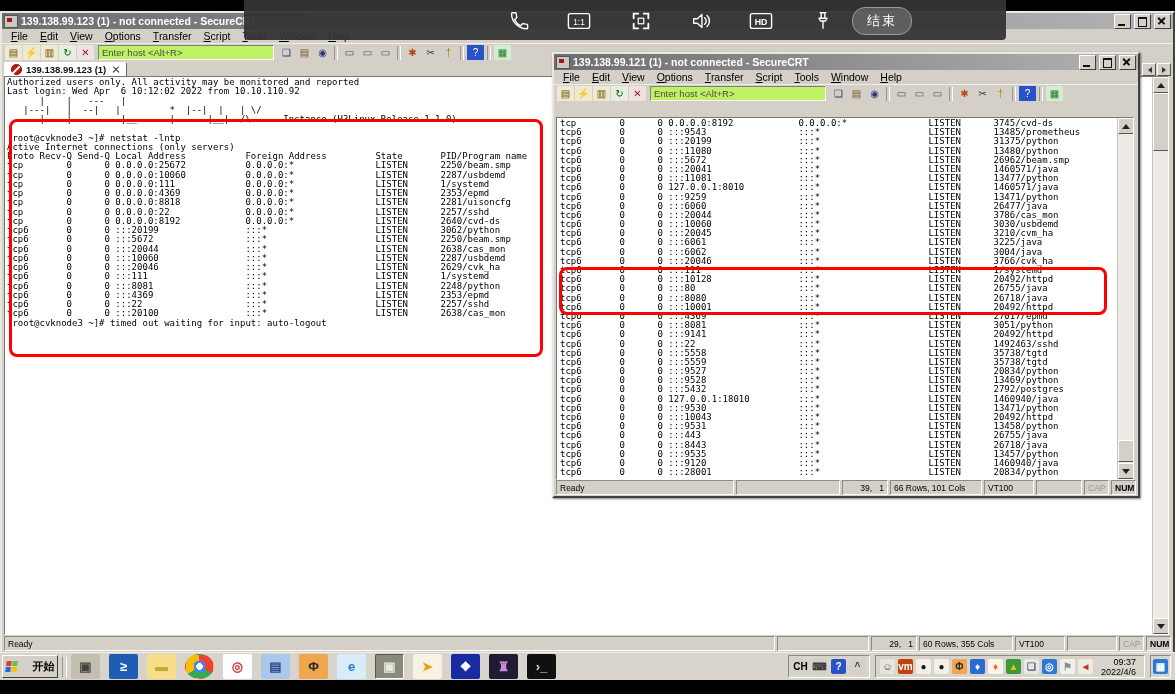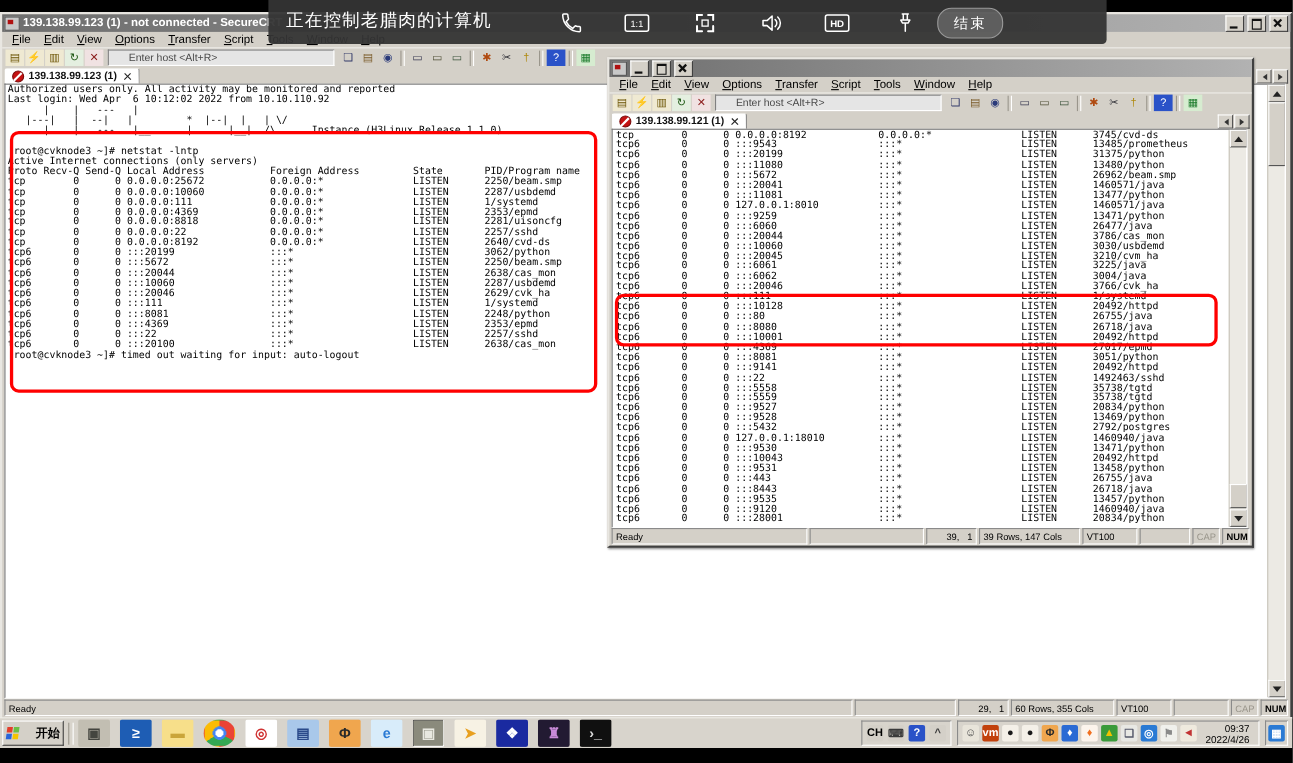--- a/index.html
+++ b/index.html
@@ -19,21 +19,21 @@
   .g-close::before,.g-close::after{content:"";position:absolute;left:2px;top:5px;width:9px;height:1.5px;background:#111;}
   .g-close::before{transform:rotate(45deg);} .g-close::after{transform:rotate(-45deg);}
   .menubar{height:14px;display:flex;align-items:center;font-size:10.5px;padding:0 3px;gap:0;}
   .mi{padding:0 6px;color:#000;}
   .mi u{text-decoration:underline;}
   .toolbar{height:17px;display:flex;align-items:center;padding:0 3px;border-top:1px solid #efeeea;gap:1px;}
   .ic{width:17px;height:15px;display:flex;align-items:center;justify-content:center;font-size:10px;line-height:1;
       border:1px solid transparent;box-sizing:border-box;}
   .tsep{width:2px;height:14px;border-left:1px solid #9a968c;border-right:1px solid #fff;margin:0 2px;}
   .hostfield{width:168px;height:13px;margin:0 3px;border:1px solid;border-color:#808080 #fff #fff #808080;
-             background:#e5e5e5;color:#4a4a4a;font-size:9.5px;display:flex;align-items:center;padding:0 18px;white-space:nowrap;overflow:hidden;}
+             background:#bef264;color:#4a4a4a;font-size:9.5px;display:flex;align-items:center;padding:0 3px;white-space:nowrap;overflow:hidden;}
   .tabbar{height:16px;display:flex;align-items:flex-end;padding:1px 2px 0;position:relative;}
   .tab{display:flex;align-items:center;gap:4px;background:#ffffff;border:1px solid;border-color:#fff #6a6a6a #d4d0c8 #fff;
        border-radius:2px 2px 0 0;padding:1px 6px 2px;font-size:9.5px;font-weight:bold;color:#111;}
   .tab-status{width:9px;height:9px;border-radius:50%;background:#c41212;border:1px solid #7a0c0c;position:relative;flex:0 0 auto;}
   .tab-status::after{content:"";position:absolute;left:-1px;top:3.5px;width:10px;height:1.6px;background:#fff;transform:rotate(-45deg);}
   .tab-x{width:8px;height:8px;position:relative;margin-left:2px;}
   .tab-x::before,.tab-x::after{content:"";position:absolute;left:0;top:3.5px;width:8px;height:1.4px;background:#222;}
   .tab-x::before{transform:rotate(45deg);} .tab-x::after{transform:rotate(-45deg);}
   .tabnav{position:absolute;right:2px;bottom:2px;display:flex;gap:1px;}
   .tn-btn{width:12px;height:11px;background:#d4d0c8;border:1px solid;border-color:#fff #555 #555 #fff;display:flex;align-items:center;justify-content:center;}
@@ -194,20 +194,21 @@
       <span class="sfield" style="width:42px;">VT100</span>
       <span class="sfield" style="width:42px;"></span>
       <span class="sfield dim" style="width:17px;">CAP</span>
       <span class="sfield" style="width:17px;font-weight:bold;">NUM</span>
     </div>
   </div>
 
   <div class="win" id="win-front" style="left:552px;top:52px;width:584px;height:442px;z-index:30;box-shadow:1px 1px 2px rgba(0,0,0,.5);">
     <div class="titlebar">
       <span class="appicon"></span>
+      <span class="tb-title">139.138.99.121 (1) - not connected - SecureCRT</span>
       <span class="tb-btn g-min"></span>
       <span class="tb-btn g-max"></span>
       <span class="tb-btn g-close"></span>
     </div>
     <div class="menubar">
         <span class="mi"><u>F</u>ile</span>
         <span class="mi"><u>E</u>dit</span>
         <span class="mi"><u>V</u>iew</span>
         <span class="mi"><u>O</u>ptions</span>
         <span class="mi"><u>T</u>ransfer</span>
@@ -235,35 +236,20 @@
           <span class="ic" style="color: rgb(58, 82, 58);">▭</span>
           <span class="tsep"></span>
           <span class="ic" style="color: rgb(176, 74, 16);">✱</span>
           <span class="ic" style="color: rgb(51, 51, 58);">✂</span>
           <span class="ic" style="color: rgb(176, 138, 16);">†</span>
           <span class="tsep"></span>
           <span class="ic" style="color: rgb(255, 255, 255); background: rgb(42, 82, 200);">?</span>
           <span class="tsep"></span>
           <span class="ic" style="color: rgb(26, 122, 42); background: rgb(214, 236, 208);">▦</span>
         </span>
-    </div>
-    <div class="tabbar">
-      <div class="tab">
-        <span class="tab-status"></span>
-        <span>139.138.99.121 (1)</span>
-        <span class="tab-x"></span>
-      </div>
-      <div class="tabnav">
-        <span class="tn-btn">
-            <i class="tri-l"></i>
-          </span>
-        <span class="tn-btn">
-            <i class="tri-r"></i>
-          </span>
-      </div>
     </div>
     <div class="termwrap" style="position:absolute;left:2px;top:63px;width:576px;height:361px;">
       <pre class="term" style="line-height:9.18px;padding-left:3px;">tcp        0      0 0.0.0.0:8192            0.0.0.0:*               LISTEN      3745/cvd-ds
 tcp6       0      0 :::9543                 :::*                    LISTEN      13485/prometheus
 tcp6       0      0 :::20199                :::*                    LISTEN      31375/python
 tcp6       0      0 :::11080                :::*                    LISTEN      13480/python
 tcp6       0      0 :::5672                 :::*                    LISTEN      26962/beam.smp
 tcp6       0      0 :::20041                :::*                    LISTEN      1460571/java
 tcp6       0      0 :::11081                :::*                    LISTEN      13477/python
 tcp6       0      0 127.0.0.1:8010          :::*                    LISTEN      1460571/java
@@ -306,30 +292,29 @@
         <div class="sb-thumb" style="bottom:17px;height:20px;"></div>
         <span class="sb-btn" style="bottom:0;">
             <i class="tri-d"></i>
           </span>
       </div>
     </div>
     <div class="statusbar" style="position:absolute;left:0;bottom:0;width:580px;">
       <span class="sfield grow">Ready</span>
       <span class="sfield" style="width:96px;"></span>
       <span class="sfield" style="width:38px;justify-content:flex-end;white-space:pre;">39,   1</span>
-      <span class="sfield" style="width:84px;">39 Rows, 147 Cols</span>
+      <span class="sfield" style="width:84px;">66 Rows, 101 Cols</span>
       <span class="sfield" style="width:42px;">VT100</span>
       <span class="sfield" style="width:38px;"></span>
       <span class="sfield dim" style="width:17px;">CAP</span>
       <span class="sfield" style="width:17px;font-weight:bold;">NUM</span>
     </div>
   </div>
 
   <div id="overlay">
-    <span class="ov-title">正在控制老腊肉的计算机</span>
     <span class="ov-ic" style="left:262px;">
       <svg class="svgic" width="22" height="22" viewBox="0 0 24 24">
           <path d="M7.2 10.6c1.5 2.9 3.7 5.1 6.6 6.6l2.1-2.1c.3-.3.7-.4 1-.3 1.1.4 2.3.6 3.5.6.6 0 1 .4 1 1v3.1c0 .6-.4 1-1 1C11.5 20.5 3.9 12.9 3.9 4c0-.6.4-1 1-1H8c.6 0 1 .4 1 1 0 1.2.2 2.4.6 3.5.1.3 0 .7-.3 1l-2.1 2.1z" fill="none" stroke="#fff" stroke-width="1.5" stroke-linejoin="round"></path>
         </svg>
     </span>
     <span class="ov-ic" style="left:322px;">
       <svg class="svgic" width="24" height="22" viewBox="0 0 26 22">
           <rect x="1.5" y="3" width="23" height="16" rx="2" fill="none" stroke="#fff" stroke-width="1.5"></rect>
           <text x="13" y="15" font-size="9" fill="#fff" text-anchor="middle" font-family="Liberation Sans, sans-serif">1:1</text>
         </svg>
@@ -403,21 +388,21 @@
             <span class="tr" style="color: rgb(255, 255, 255); background: rgb(42, 106, 212);">♦</span>
             <span class="tr" style="color: rgb(240, 112, 32); background: rgb(252, 244, 236);">♦</span>
             <span class="tr" style="color: rgb(242, 194, 0); background: rgb(58, 154, 58);">▲</span>
             <span class="tr" style="color: rgb(85, 88, 106); background: rgb(232, 232, 228);">❏</span>
             <span class="tr" style="color: rgb(255, 255, 255); background: rgb(42, 122, 212);">◎</span>
             <span class="tr" style="color: rgb(138, 138, 138); background: rgb(240, 240, 236);">⚑</span>
             <span class="tr" style="color: rgb(194, 51, 51); background: rgb(239, 234, 222);">◄</span>
           </span>
         <span id="clock">
           <span>09:37</span><br>
-          <span>2022/4/26</span>
+          <span>2022/4/6</span>
         </span>
       </span>
       <span class="trayfield" style="padding:0 2px;">
           <span class="tr" style="color: rgb(255, 255, 255); background: rgb(42, 122, 212);">▦</span>
         </span>
     </div>
   </div>
 
 </div>
 

